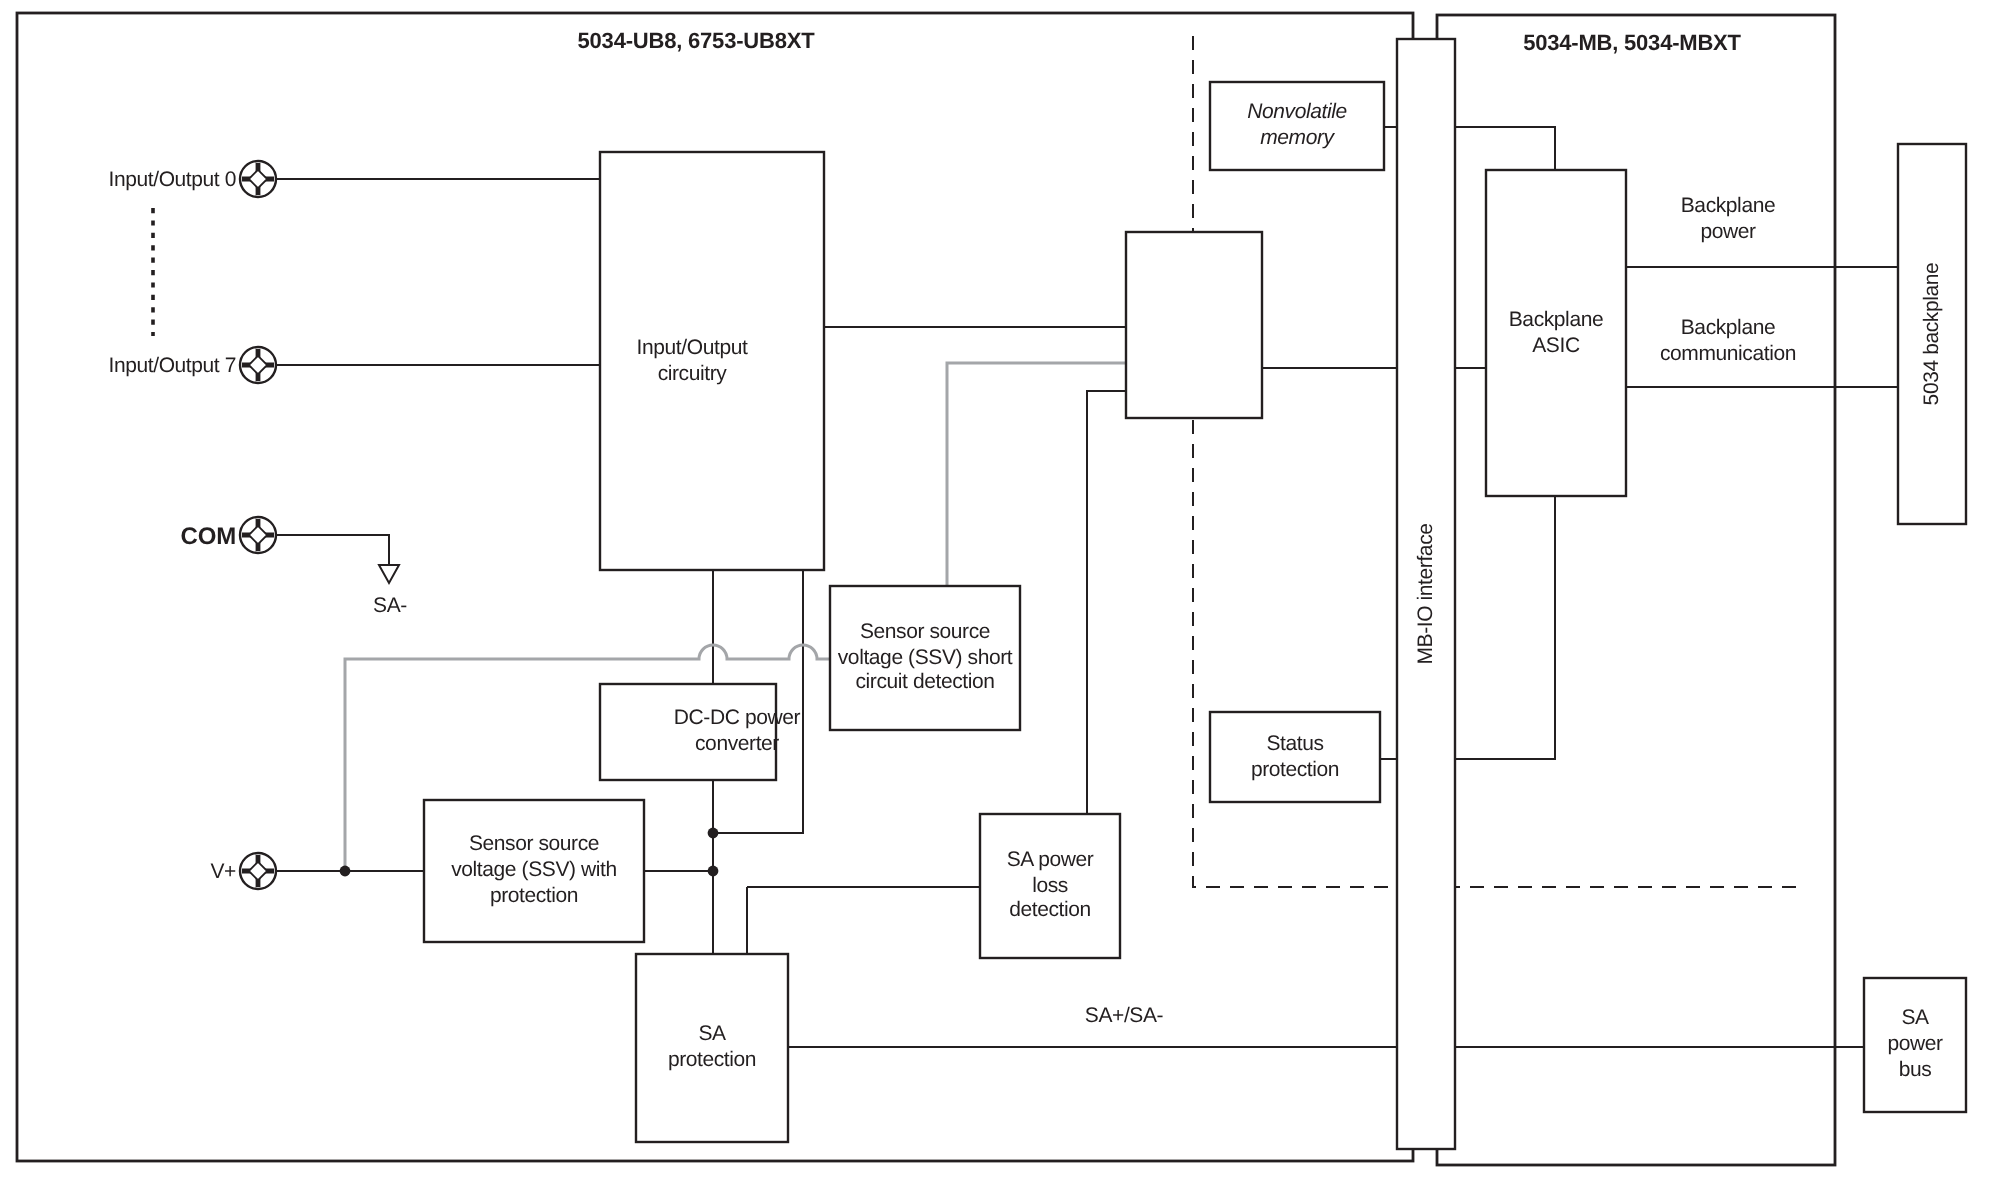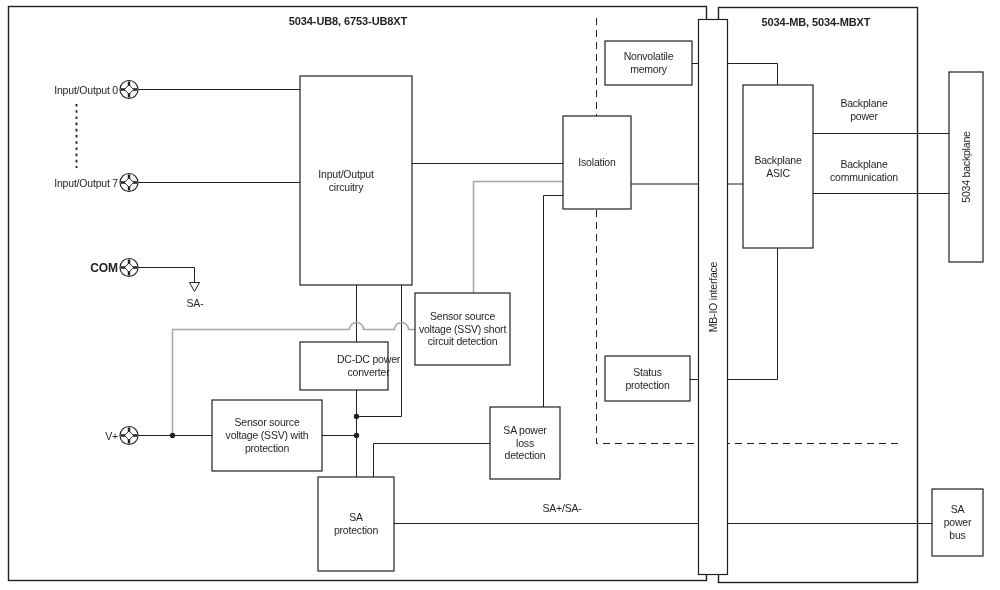--- a/index.html
+++ b/index.html
@@ -118,22 +118,21 @@
   <div class="lbl bold" style="left:248px; top:14px; width:200px; height:15px;">5034-UB8, 6753-UB8XT</div>
   <div class="lbl bold" style="left:716px; top:15px; width:200px; height:15px;">5034-MB, 5034-MBXT</div>
 
   <div class="lbl right" style="left:18px; top:83px;  width:100px; height:14px;">Input/Output 0</div>
   <div class="lbl right" style="left:18px; top:176px; width:100px; height:14px;">Input/Output 7</div>
   <div class="lbl right bold" style="left:18px; top:261px; width:100px; height:14px; font-size:12px;">COM</div>
   <div class="lbl right" style="left:18px; top:429px; width:100px; height:14px;">V+</div>
 
   <div class="lbl" style="left:300px; top:76px;  width:92px; height:209px;">Input/Output
 circuitry</div>
-  <div class="lbl" style="left:563px; top:116px; width:68px;  height:93px;">Isolation</div>
-  <div class="lbl" style="left:605px; top:41px;  width:87px;  height:44px;">Nonvolatile
+  <div class="lbl" style="left:605px; top:41px;  width:87px;  height:44px;font-style:italic;">Nonvolatile
 memory</div>
   <div class="lbl" style="left:743px; top:85px;  width:70px;  height:163px;">Backplane
 ASIC</div>
   <div class="lbl rot" style="left:901px; top:160px; width:130px; height:14px;">5034 backplane</div>
   <div class="lbl" style="left:605px; top:356px; width:85px;  height:45px;">Status
 protection</div>
   <div class="lbl" style="left:415px; top:293px; width:95px;  height:72px;">Sensor source
 voltage (SSV) short
 circuit detection</div>
   <div class="lbl" style="left:316px; top:342px; width:105px;  height:48px;">DC-DC power

